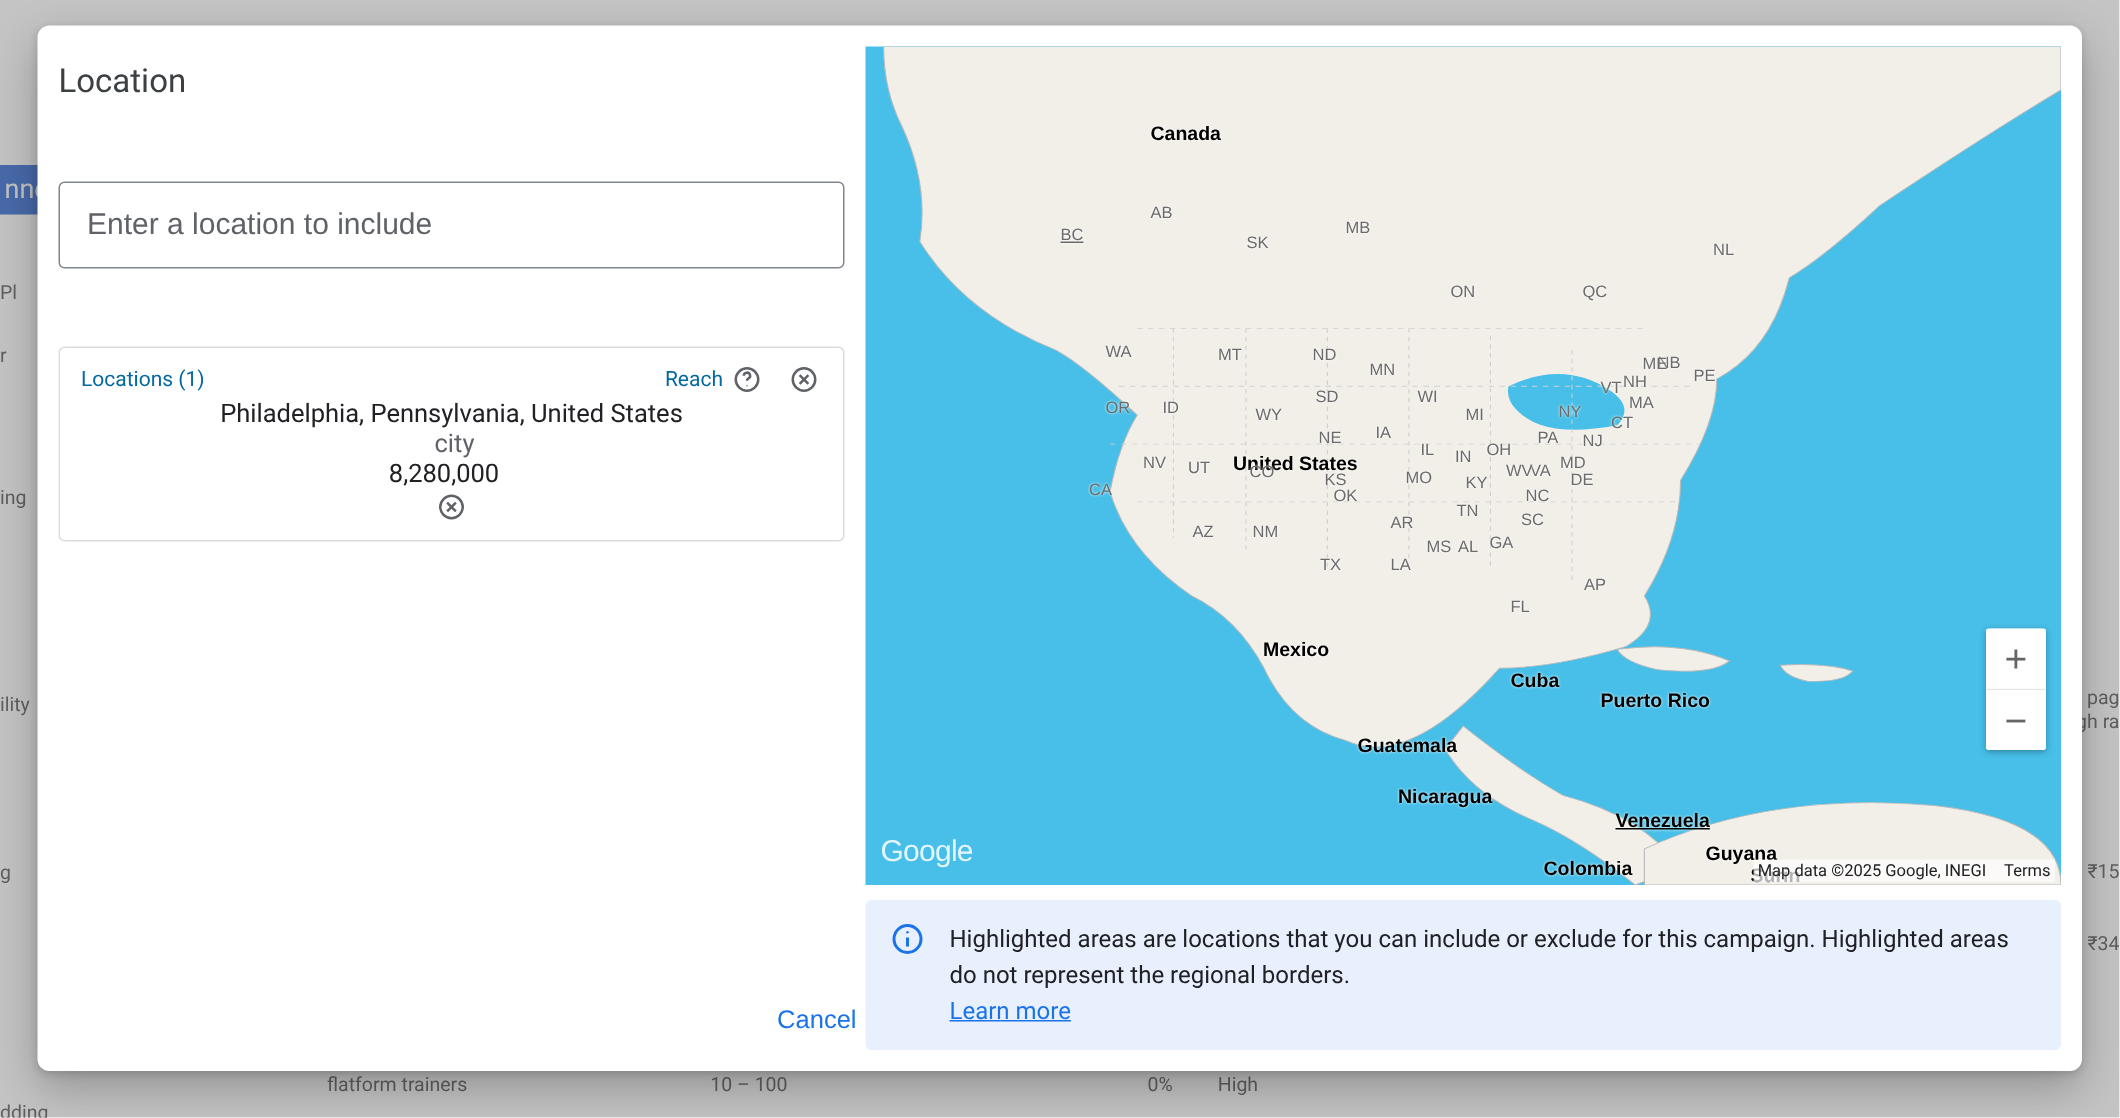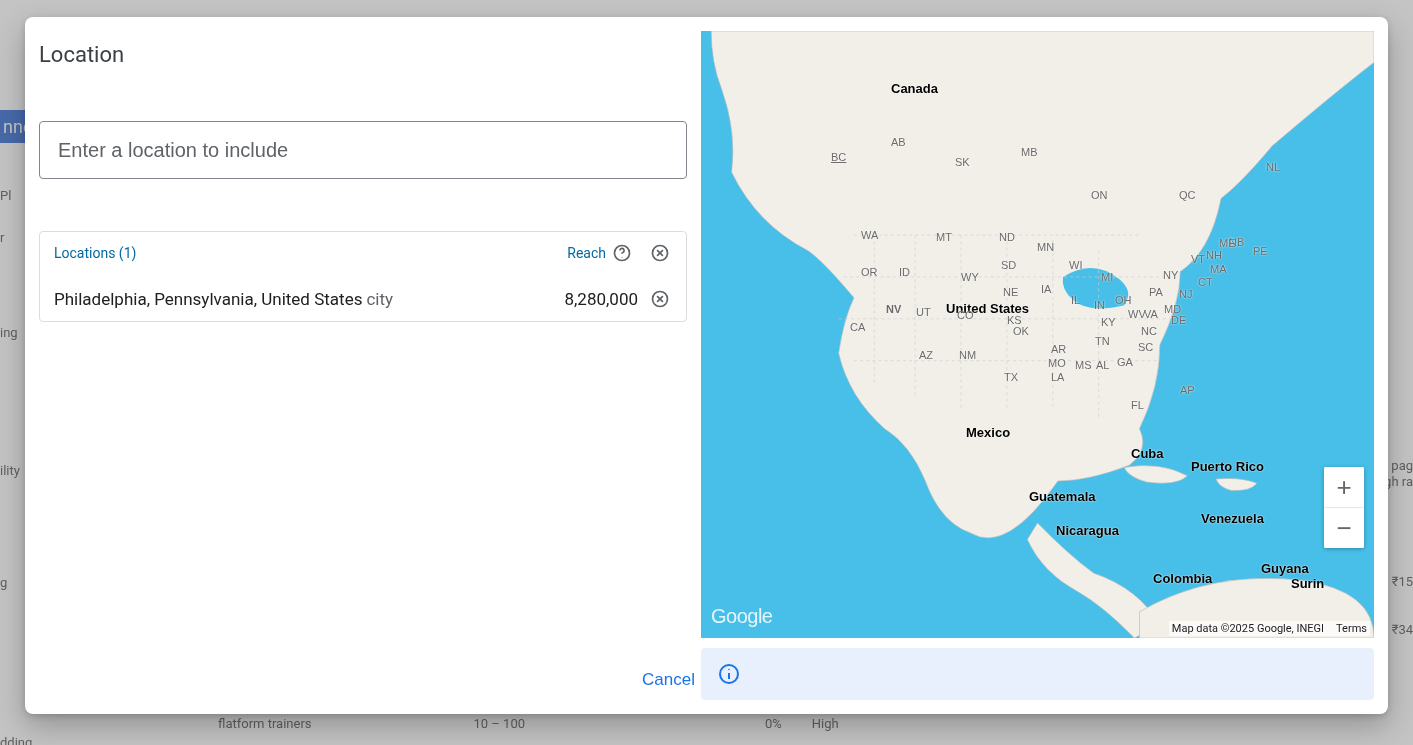--- a/index.html
+++ b/index.html
@@ -13,21 +13,21 @@
 
   .dialog {
     position:absolute;
     left:25px; top:17px; width:1363px; height:697px;
     background:#fff;
     border-radius:8px;
     box-shadow: 0 12px 30px rgba(0,0,0,0.25), 0 2px 6px rgba(0,0,0,0.15);
     display:flex;
     overflow:hidden;
   }
-  .left-pane { width:676px; display:flex; flex-direction:column; padding:16px 14px 14px 14px; position:relative; }
+  .left-pane { width:552px; display:flex; flex-direction:column; padding:16px 14px 14px 14px; position:relative; }
   .title { font-size:22px; color:#3c4043; margin: 9px 0 0 0; font-weight:400;}
   .loc-input {
     margin-top:54px;
     height:58px;
     border:1px solid #80868b;
     border-radius:4px;
     padding:0 18px;
     font-size:20px;
     color:#5f6368;
     display:flex; align-items:center;
@@ -40,21 +40,21 @@
     margin-top:52px;
     border:1px solid #dadce0;
     border-radius:4px;
     padding: 9px 14px 10px 14px;
   }
   .locations-header { display:flex; align-items:center; color:#0369a1; font-size:14px; }
   .locations-header .spacer { flex:1; }
   .locations-header .reach-label { margin-right:4px; }
   .icon-btn { width:24px; height:24px; display:inline-flex; align-items:center; justify-content:center; color:#5f6368; cursor:pointer; }
   .icon-btn svg { width:20px; height:20px; }
-  .location-row { display:flex; align-items:center; margin-top:22px; font-size:17px; color:#202124; }
+  .location-row { display:flex; align-items:center; margin-top:1px; font-size:17px; color:#202124;flex-direction:column; }
   .location-row .type { color:#5f6368; margin-left:4px; }
   .location-row .spacer { flex:1; }
   .location-row .reach { color:#202124; margin-right:10px; }
 
   .actions {
     position:absolute;
     bottom:16px; right:0px;
     display:flex;
     align-items:center;
     gap:24px;
@@ -222,54 +222,54 @@
       </svg>
 
       <span class="map-label" style="left:190px; top:50px;">Canada</span>
       <span class="map-label" style="left:245px; top:270px;">United States</span>
       <span class="map-label" style="left:265px; top:394px;">Mexico</span>
       <span class="map-label" style="left:430px; top:415px;">Cuba</span>
       <span class="map-label" style="left:490px; top:428px;">Puerto Rico</span>
       <span class="map-label" style="left:328px; top:458px;">Guatemala</span>
       <span class="map-label" style="left:355px; top:492px;">Nicaragua</span>
       <span class="map-label" style="left:452px; top:540px;">Colombia</span>
-      <span class="map-label" style="left:500px; top:480px;">Venezuela</span>
+      <span class="map-label" style="left:500px; top:508px;text-decoration:underline;">Venezuela</span>
       <span class="map-label" style="left:560px; top:530px;">Guyana</span>
       <span class="map-label" style="left:590px; top:545px;">Surin</span>
 
       <span class="map-label small" style="left:130px; top:120px;text-decoration:underline;">BC</span>
       <span class="map-label small" style="left:190px; top:105px;">AB</span>
       <span class="map-label small" style="left:254px; top:125px;">SK</span>
       <span class="map-label small" style="left:320px; top:115px;">MB</span>
       <span class="map-label small" style="left:390px; top:158px;">ON</span>
       <span class="map-label small" style="left:478px; top:158px;">QC</span>
       <span class="map-label small" style="left:565px; top:130px;">NL</span>
       <span class="map-label small" style="left:528px; top:205px;">NB</span>
       <span class="map-label small" style="left:552px; top:214px;">PE</span>
 
       <span class="map-label small" style="left:160px; top:198px;">WA</span>
       <span class="map-label small" style="left:160px; top:235px;">OR</span>
       <span class="map-label small" style="left:149px; top:290px;">CA</span>
-      <span class="map-label small" style="left:185px; top:272px;font-weight:bold;">NV</span>
+      <span class="map-label small" style="left:185px; top:272px;">NV</span>
       <span class="map-label small" style="left:198px; top:235px;">ID</span>
       <span class="map-label small" style="left:235px; top:200px;">MT</span>
       <span class="map-label small" style="left:260px; top:240px;">WY</span>
       <span class="map-label small" style="left:215px; top:275px;">UT</span>
       <span class="map-label small" style="left:218px; top:318px;">AZ</span>
       <span class="map-label small" style="left:258px; top:318px;">NM</span>
       <span class="map-label small" style="left:256px; top:278px;">CO</span>
       <span class="map-label small" style="left:298px; top:200px;">ND</span>
       <span class="map-label small" style="left:300px; top:228px;">SD</span>
       <span class="map-label small" style="left:302px; top:255px;">NE</span>
       <span class="map-label small" style="left:306px; top:283px;">KS</span>
       <span class="map-label small" style="left:312px; top:294px;">OK</span>
       <span class="map-label small" style="left:303px; top:340px;">TX</span>
       <span class="map-label small" style="left:336px; top:210px;">MN</span>
       <span class="map-label small" style="left:340px; top:252px;">IA</span>
-      <span class="map-label small" style="left:347px; top:282px;margin-top:44px;">MO</span>
+      <span class="map-label small" style="left:360px; top:282px;">MO</span>
       <span class="map-label small" style="left:350px; top:312px;">AR</span>
       <span class="map-label small" style="left:350px; top:340px;">LA</span>
       <span class="map-label small" style="left:368px; top:228px;">WI</span>
       <span class="map-label small" style="left:370px; top:263px;">IL</span>
       <span class="map-label small" style="left:400px; top:240px;">MI</span>
       <span class="map-label small" style="left:393px; top:268px;">IN</span>
       <span class="map-label small" style="left:414px; top:263px;">OH</span>
       <span class="map-label small" style="left:400px; top:285px;">KY</span>
       <span class="map-label small" style="left:394px; top:304px;">TN</span>
       <span class="map-label small" style="left:374px; top:328px;">MS</span>
@@ -306,15 +306,20 @@
     </div>
 
     <div class="info-banner">
       <span class="icon">
         <svg viewBox="0 0 24 24" fill="none" stroke="currentColor" stroke-width="2">
             <circle cx="12" cy="12" r="9"></circle>
             <line x1="12" y1="11" x2="12" y2="17"></line>
             <circle cx="12" cy="7.5" r="0.8" fill="currentColor" stroke="none"></circle>
           </svg>
       </span>
+      <div>
+        <span>Highlighted areas are locations that you can include or exclude for this campaign. Highlighted areas do not represent the regional borders.</span>
+        <br>
+        <a href="#">Learn more</a>
+      </div>
     </div>
   </div>
 </div>
 
 </body></html>

